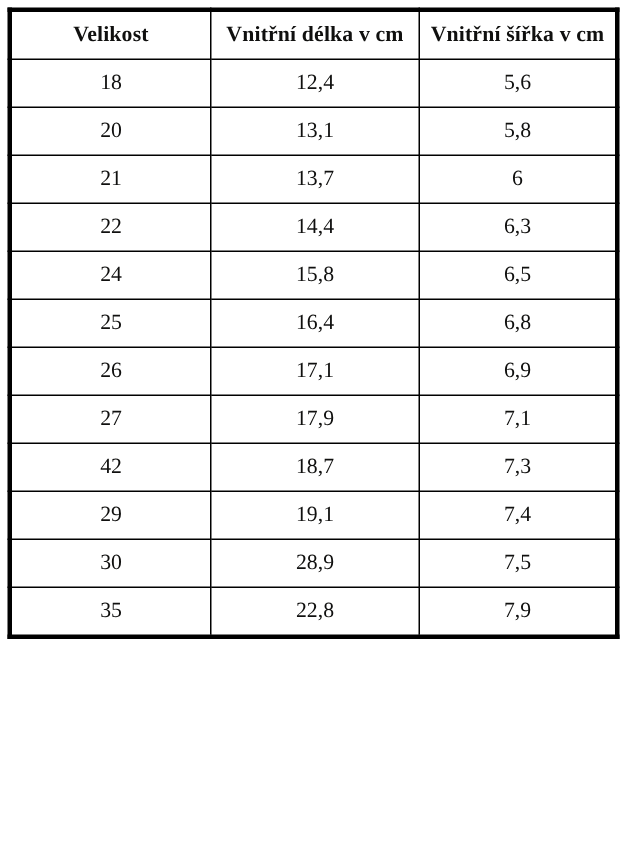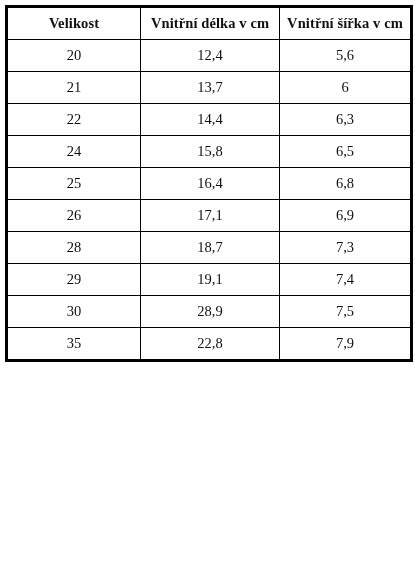--- a/index.html
+++ b/index.html
@@ -68,23 +68,28 @@
     </colgroup>
     <thead>
       <tr>
         <th>Velikost</th>
         <th>Vnitřní délka v cm</th>
         <th>Vnitřní šířka v cm</th>
       </tr>
     </thead>
     <tbody id="table-body">
         <tr>
-          <td>20</td>
+          <td>18</td>
           <td>12,4</td>
           <td>5,6</td>
+        </tr>
+        <tr>
+          <td>20</td>
+          <td>13,1</td>
+          <td>5,8</td>
         </tr>
         <tr>
           <td>21</td>
           <td>13,7</td>
           <td>6</td>
         </tr>
         <tr>
           <td>22</td>
           <td>14,4</td>
           <td>6,3</td>
@@ -98,21 +103,26 @@
           <td>25</td>
           <td>16,4</td>
           <td>6,8</td>
         </tr>
         <tr>
           <td>26</td>
           <td>17,1</td>
           <td>6,9</td>
         </tr>
         <tr>
-          <td>28</td>
+          <td>27</td>
+          <td>17,9</td>
+          <td>7,1</td>
+        </tr>
+        <tr>
+          <td>42</td>
           <td>18,7</td>
           <td>7,3</td>
         </tr>
         <tr>
           <td>29</td>
           <td>19,1</td>
           <td>7,4</td>
         </tr>
         <tr>
           <td>30</td>

